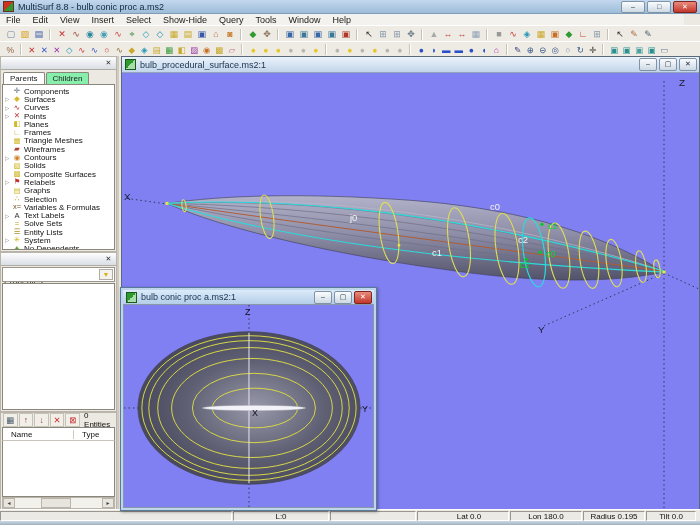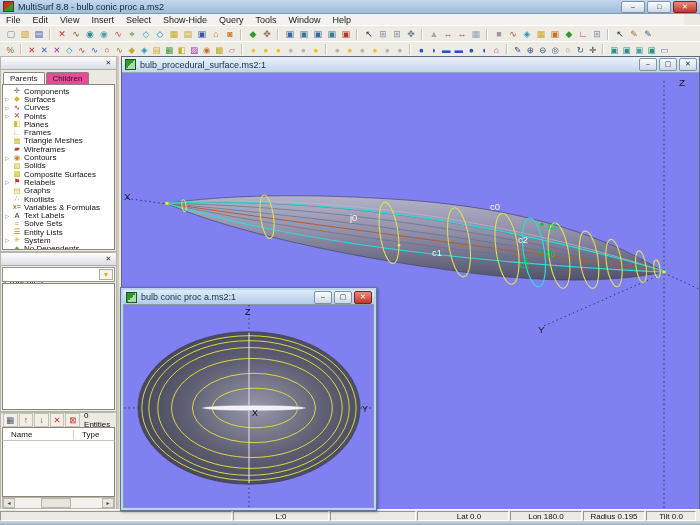--- a/index.html
+++ b/index.html
@@ -42,21 +42,21 @@
   .p-prop{flex:1;}
   .p-sel{height:99px;}
   .phead{height:12px;flex:0 0 12px;background:linear-gradient(#fdfdfd,#d9dee6);
     border-bottom:1px solid #b0aca2;display:flex;align-items:center;
     font-size:8.5px;color:#222;padding:0 3px;}
   .phead .ptitle{flex:1;margin-top:44px;}
   .pclose{font-size:7px;color:#333;width:9px;text-align:center;}
   .tabsrow{height:14px;flex:0 0 14px;display:flex;align-items:flex-end;padding-left:2px;
     background:#ece9e2;}
   .tab{font-size:8px;padding:1px 6px 1px;border:1px solid #8a867c;border-bottom:none;
-    border-radius:2px 2px 0 0;background:#ec4899;color:#222;margin-right:1px;}
+    border-radius:2px 2px 0 0;background:#86efac;color:#222;margin-right:1px;}
   .tab.active{background:#fff;}
   .tree{flex:1;background:#fff;border:1px solid #8a867c;margin:0 1px 1px;overflow:hidden;
     padding-top:2px;}
   .titem{height:8.3px;display:flex;align-items:center;font-size:8px;color:#111;
     padding-left:2px;white-space:nowrap;}
   .titem .arrow{width:7px;font-size:5.5px;color:#888;visibility:hidden;}
   .titem .arrow::before{content:"▷";}
   .titem.exp .arrow{visibility:visible;}
   .ticon{width:10px;text-align:center;font-size:7.5px;line-height:8px;}
   .tlabel{margin-left:2px;}
@@ -319,21 +319,21 @@
             <span class="tlabel">Relabels</span>
           </div>
           <div class="titem">
             <span class="arrow"></span>
             <span class="ticon" style="color: rgb(208, 184, 40);">▤</span>
             <span class="tlabel">Graphs</span>
           </div>
           <div class="titem">
             <span class="arrow"></span>
             <span class="ticon" style="color: rgb(176, 144, 32);">∴</span>
-            <span class="tlabel">Knotlists</span>
+            <span class="tlabel">Selection</span>
           </div>
           <div class="titem">
             <span class="arrow"></span>
             <span class="ticon" style="color: rgb(112, 80, 32);">x=</span>
             <span class="tlabel">Variables &amp; Formulas</span>
           </div>
           <div class="titem exp">
             <span class="arrow"></span>
             <span class="ticon" style="color: rgb(48, 48, 48);">A</span>
             <span class="tlabel">Text Labels</span>

